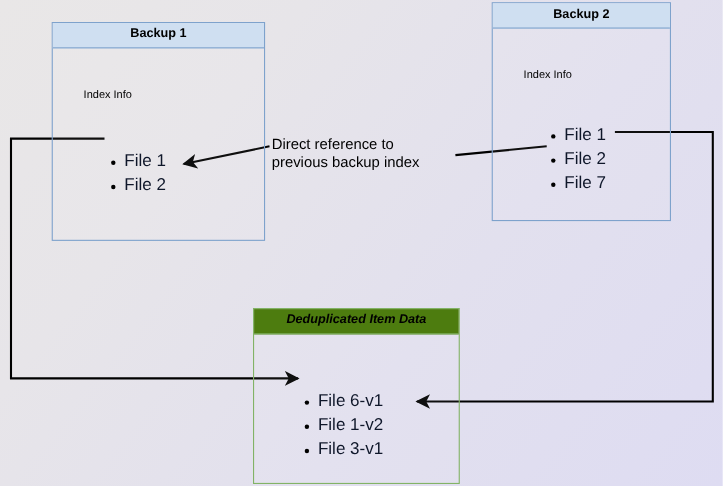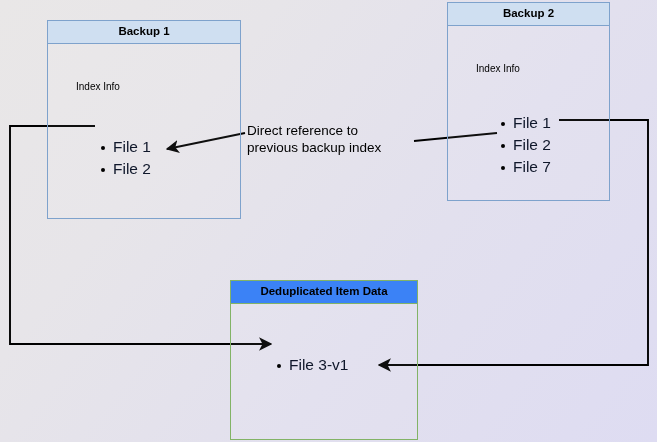--- a/index.html
+++ b/index.html
@@ -46,22 +46,23 @@
     border-color: #7ea2cc;
   }
   .blue-node > .node-header {
     background: #cfdff1;
     border-bottom-color: #7ea2cc;
   }
   .green-node {
     border-color: #82b366;
   }
   .green-node > .node-header {
-    background: #3b82f6;
+    background: #4d7c0f;
     border-bottom-color: #82b366;
+    font-style: italic;
   }
   #backup1 { left: 47px;  top: 20px;   width: 194px; height: 199px; }
   #backup2 { left: 447px; top: 2px;   width: 163px; height: 199px; }
   #dedup   { left: 230px; top: 280px; width: 188px; height: 160px; }
 
   .index-label {
     position: absolute;
     font-size: 10px;
     color: #000;
     white-space: nowrap;
@@ -147,19 +148,21 @@
       <li>File 2</li>
       <li>File 7</li>
     </ul>
   </div>
 </div>
 
 <div class="node green-node" id="dedup">
   <div class="node-header">Deduplicated Item Data</div>
   <div class="node-body">
     <ul class="file-list" id="dd-files">
+      <li>File 6-v1</li>
+      <li>File 1-v2</li>
       <li>File 3-v1</li>
     </ul>
   </div>
 </div>
 
 <div class="center-label">Direct reference to
 previous backup index</div>
 
 </body></html>

